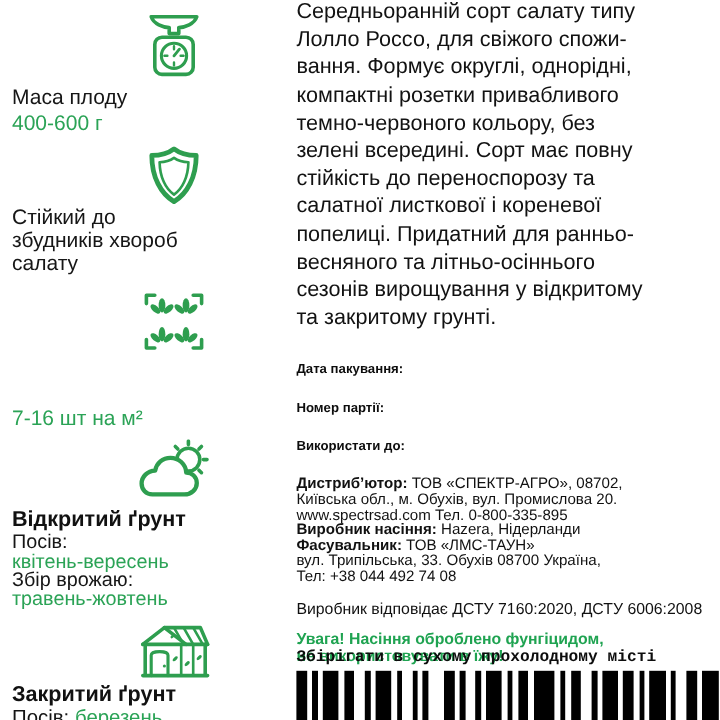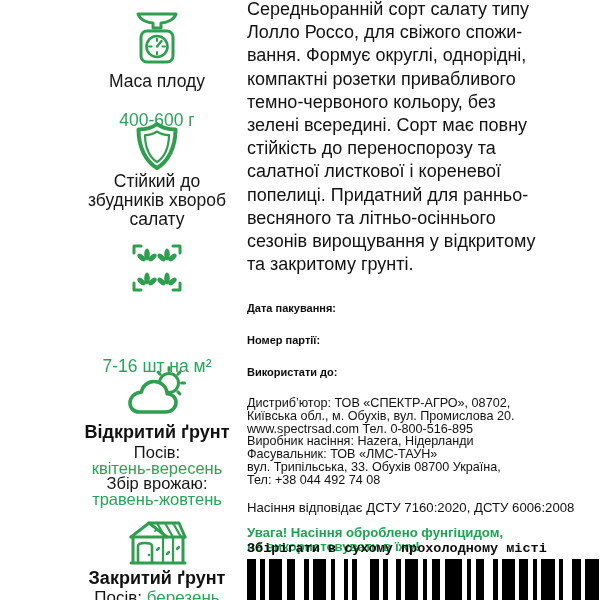--- a/index.html
+++ b/index.html
@@ -4,41 +4,41 @@
 <style>
   html,body{margin:0;padding:0;}
   body{
     width:600px;height:600px;overflow:hidden;position:relative;
     background:#ffffff;color:#141414;
     font-family:"Liberation Sans","DejaVu Sans",sans-serif;
     -webkit-font-smoothing:antialiased;
   }
   .abs{position:absolute;}
   
-  .lcol{position:absolute;left:22px;top:0;width:270px;height:420px;text-align:center;}
+  .lcol{position:absolute;left:10px;top:0;width:270px;height:420px;}
   .lcol .abs{left:0;width:270px;}
   .icon{display:flex;justify-content:center;}
   .icon svg{stroke:var(--green);fill:none;}
   .fill-g{fill:var(--green);stroke:none;}
   .lbl{font-size:17.5px;line-height:19px;white-space:pre-line;color:#161616;}
-  .val{font-size:17.5px;line-height:19px;color:var(--green-text);margin-top:18px;}
+  .val{font-size:17.5px;line-height:19px;color:var(--green-text);}
   .ltitle{font-size:18px;font-weight:bold;color:#111;}
   .lrow{font-size:16.5px;line-height:15.6px;color:#161616;}
   .lrow.green{color:var(--green-text);}
   .clip-top{top:0;height:10px;overflow:hidden;}
   .clip-top span{display:inline-block;font-size:17px;transform:translateY(-10px);}
   .clip-bot{top:588px;font-size:17px;}
   .g{color:var(--green-text);}
   
   .rcol{position:absolute;left:247px;top:0;width:352px;height:496px;}
   .rcol .abs{left:0;width:352px;}
   .desc{top:-2px;font-size:18px;line-height:23.2px;white-space:pre-line;color:#121212;}
   .field{font-size:11px;font-weight:bold;color:#0d0d0d;}
   .contact{top:397px;font-size:12.6px;line-height:12.8px;color:#111;}
-  .contact b{font-weight:normal;}
+  .contact b{font-weight:bold;}
   .standards{top:500px;font-size:13.2px;color:#111;}
   .warning{top:514px;font-size:13.2px;line-height:13.6px;font-weight:bold;color:var(--warning-green);white-space:pre-line;margin-top:12px;}
   .storage{top:541px;font-size:13.5px;font-weight:bold;color:#0d0d0d;font-family:Liberation Mono, monospace;}
   .barcode{top:559px;left:23px;width:230px;height:45px;display:flex;}
   .barcode span{height:100%;flex:none;}
 </style>
 </head>
 <body style="--green: #2E9E4F; --green-text: #2BA356; --warning-green: #1FA351;">
 
 <div class="lcol">
@@ -146,28 +146,28 @@
 сезонів вирощування у відкритому
 та закритому грунті.</div>
 
   <div class="abs field" style="top:302px">Дата пакування:</div>
   <div class="abs field" style="top:334px">Номер партії:</div>
   <div class="abs field" style="top:366px">Використати до:</div>
 
   <div class="abs contact">
     <div><b>Дистриб’ютор:</b><span> ТОВ «СПЕКТР-АГРО», 08702,</span></div>
     <div><b></b><span>Київська обл., м. Обухів, вул. Промислова 20.</span></div>
-    <div><b></b><span>www.spectrsad.com Тел. 0-800-516-895</span></div>
+    <div><b></b><span>www.spectrsad.com Тел. 0-800-335-895</span></div>
     <div><b>Виробник насіння:</b><span> Hazera, Нідерланди</span></div>
     <div><b>Фасувальник:</b><span> ТОВ «ЛМС-ТАУН»</span></div>
     <div><b></b><span>вул. Трипільська, 33. Обухів 08700 Україна,</span></div>
     <div><b></b><span>Тел: +38 044 492 74 08</span></div>
   </div>
 
-  <div class="abs standards">Насіння відповідає ДСТУ 7160:2020, ДСТУ 6006:2008</div>
+  <div class="abs standards">Виробник відповідає ДСТУ 7160:2020, ДСТУ 6006:2008</div>
   <div class="abs warning">Увага! Насіння оброблено фунгіцидом,
 не використовувати в їжу!</div>
   <div class="abs storage">Збірігати в сухому прохолодному місті</div>
 
   <div class="abs barcode">
       <span style="width: 8.8px; background: rgb(0, 0, 0);"></span>
       <span style="width: 4.4px; background: transparent;"></span>
       <span style="width: 4.4px; background: rgb(0, 0, 0);"></span>
       <span style="width: 4.4px; background: transparent;"></span>
       <span style="width: 13.2px; background: rgb(0, 0, 0);"></span>

